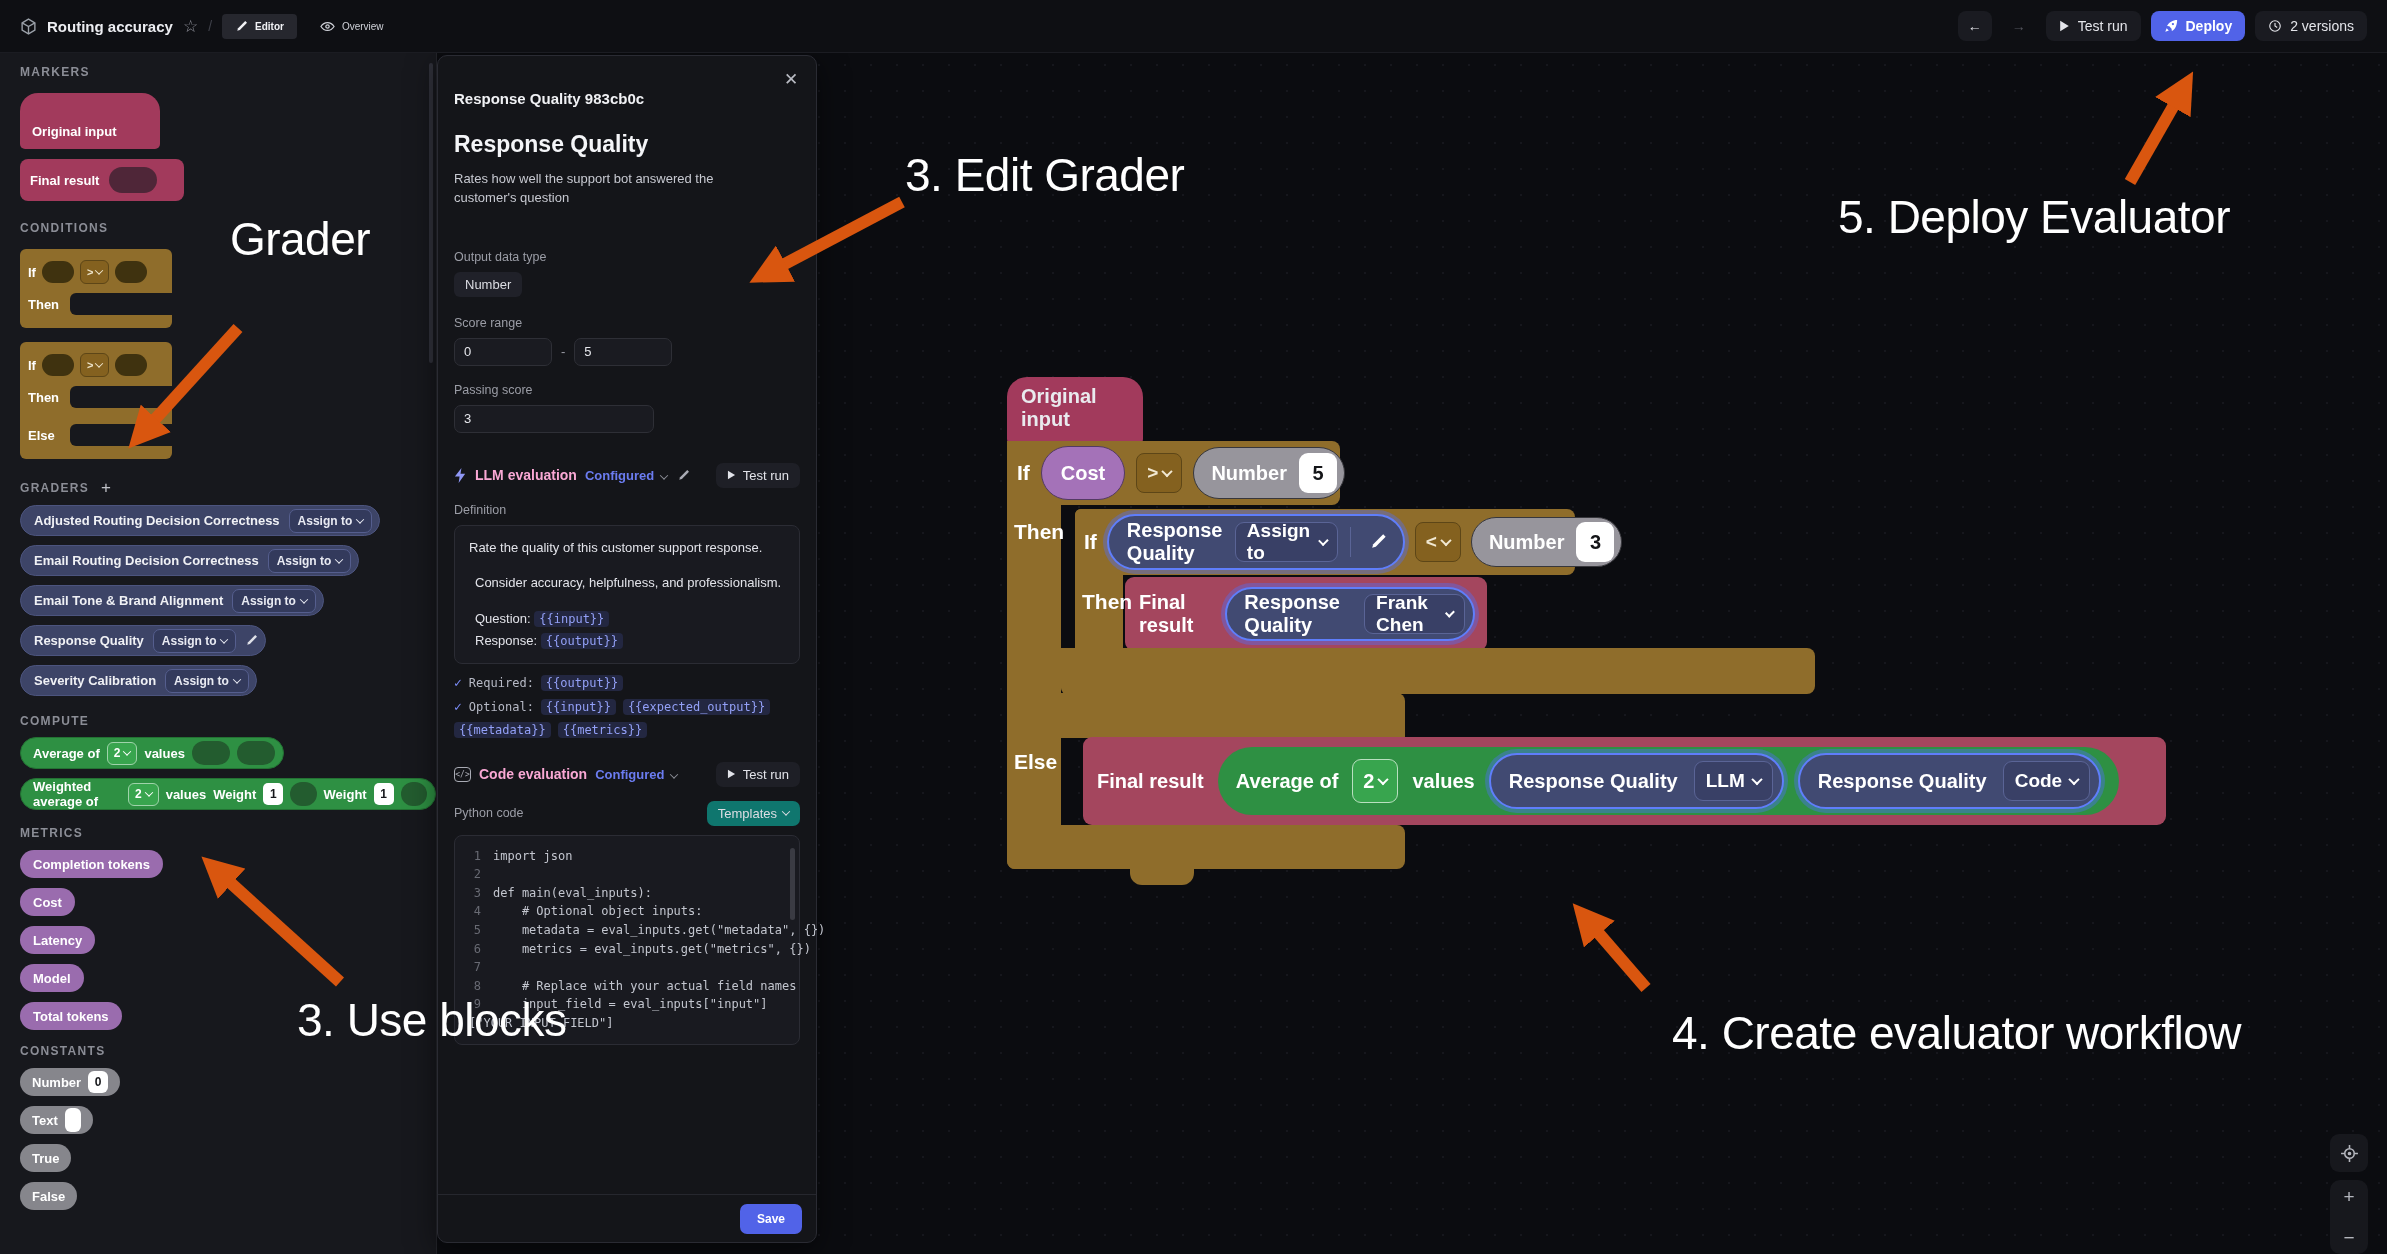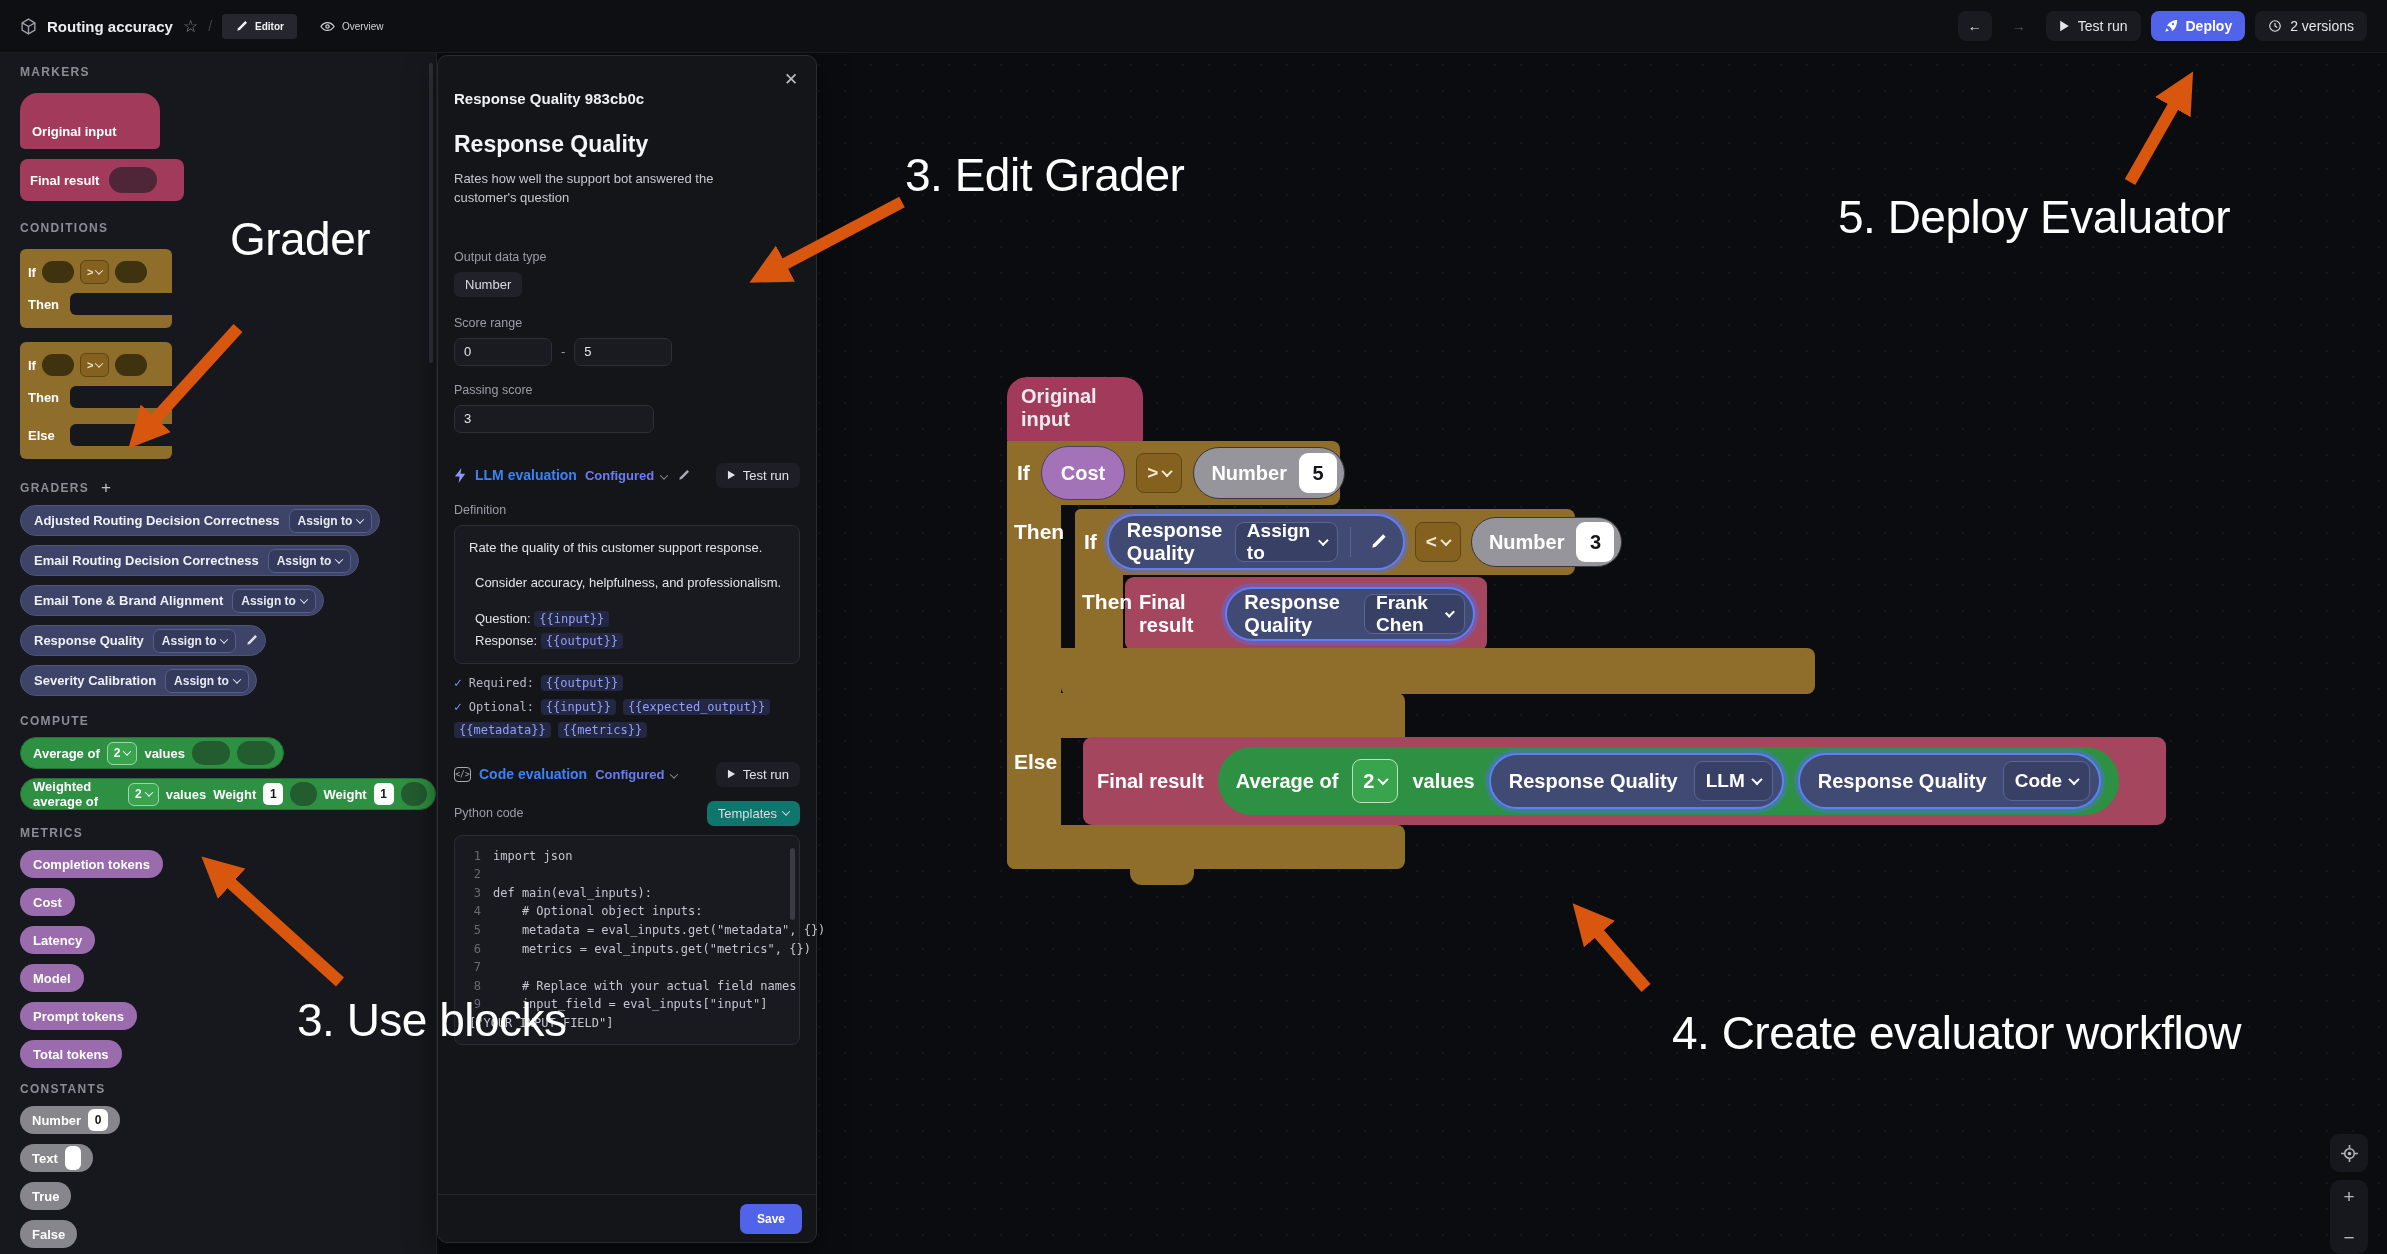--- a/index.html
+++ b/index.html
@@ -68,21 +68,21 @@
   .panel-close{position:absolute;top:10px;right:12px;width:26px;height:26px;display:flex;align-items:center;justify-content:center;color:#b9bbc3;font-size:17px;cursor:pointer;border-radius:6px;}
   .panel-body{padding:34px 16px 0 16px;}
   .p-id{font-size:15px;font-weight:700;color:#f0f1f4;}
   .p-head{margin-top:24px;font-size:23px;font-weight:700;color:#f4f5f8;}
   .p-desc{margin-top:12px;font-size:13px;line-height:1.45;color:#c7c9d1;width:300px;}
   .p-label{font-size:12.5px;color:#9b9da6;}
   .p-chip{display:inline-block;margin-top:8px;background:#202129;border-radius:6px;padding:5px 11px;font-size:13px;color:#dcdde3;}
   .p-input{background:#1a1b21;border:1px solid #2e2f36;border-radius:7px;height:28px;color:#e6e7ec;font-size:13px;padding:0 9px;font-family:"Liberation Sans",sans-serif;outline:none;}
   .score-row{display:flex;align-items:center;gap:9px;margin-top:8px;}
   .eval-row{display:flex;align-items:center;margin-top:30px;}
-  .eval-title{font-size:14px;font-weight:700;color:#3b82f6;margin-left:8px;}
+  .eval-title{font-size:14px;font-weight:700;color:#f9a8d4;margin-left:8px;}
   .eval-status{font-size:13px;font-weight:600;color:#6b7cf0;margin-left:8px;}
   .eval-chev{color:#8b8d96;margin-left:7px;}
   .eval-pencil{color:#a9abb4;margin-left:10px;cursor:pointer;}
   .testrun-btn{margin-left:auto;display:flex;align-items:center;gap:7px;background:#1e1f26;border-radius:7px;padding:5px 11px;font-size:13px;color:#e2e3e9;cursor:pointer;}
   .def-box{margin-top:8px;background:#191a20;border:1px solid #2b2c34;border-radius:8px;padding:12px 14px;font-size:13px;line-height:1.5;color:#e2e3e9;}
   .def-sp{height:16px;}
   .tvar{font-family:"DejaVu Sans Mono",monospace;font-size:12px;color:#93a0f7;background:#232741;border-radius:4px;padding:1px 5px;}
   .check-row{margin-top:11px;display:flex;flex-wrap:wrap;align-items:center;gap:7px;font-family:"DejaVu Sans Mono",monospace;font-size:12px;color:#b7bac6;}
   .check{color:#7b8cf8;font-size:13px;}
   .py-row{display:flex;align-items:center;margin-top:14px;}
@@ -322,21 +322,20 @@
       <span class="wfield">1</span>
       <span class="green-slot"></span>
     </div>
   </div>
 
   <div class="sec-h mt16">METRICS</div>
   <div class="row-block"><span class="metric-pill">Completion tokens</span></div>
   <div class="row-block"><span class="metric-pill">Cost</span></div>
   <div class="row-block"><span class="metric-pill">Latency</span></div>
   <div class="row-block"><span class="metric-pill">Model</span></div>
-  <div class="row-block"><span class="metric-pill">Prompt tokens</span></div>
   <div class="row-block"><span class="metric-pill">Total tokens</span></div>
 
   <div class="sec-h mt14">CONSTANTS</div>
   <div class="row-block">
     <span class="const-pill">
       <span>Number</span>
       <span class="const-field">0</span>
     </span>
   </div>
   <div class="row-block">

